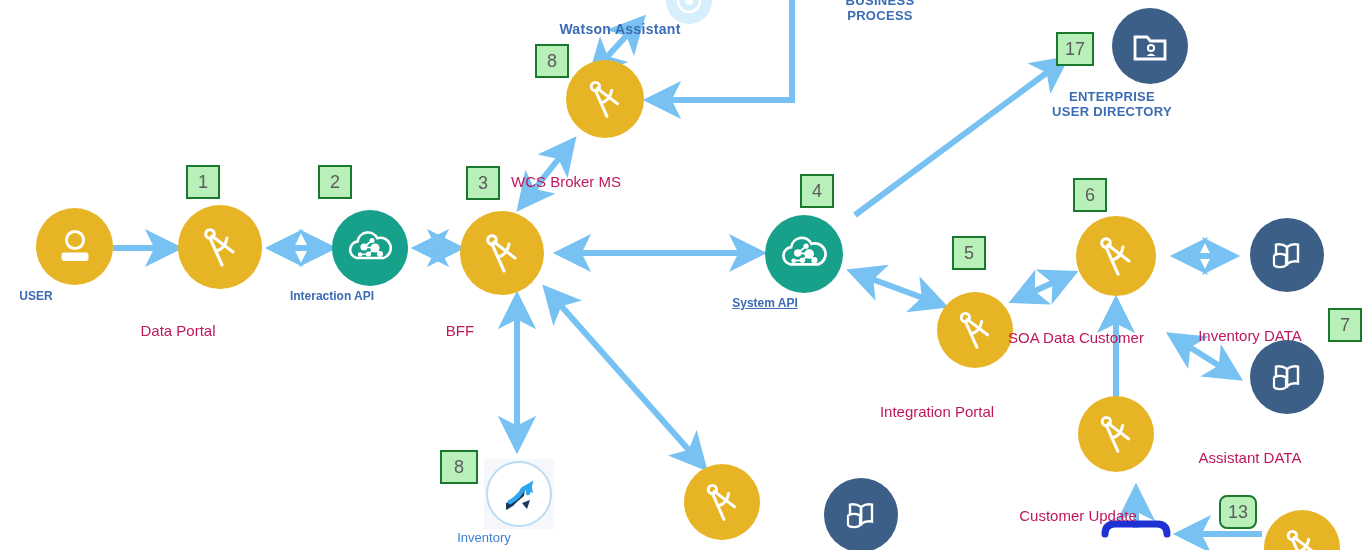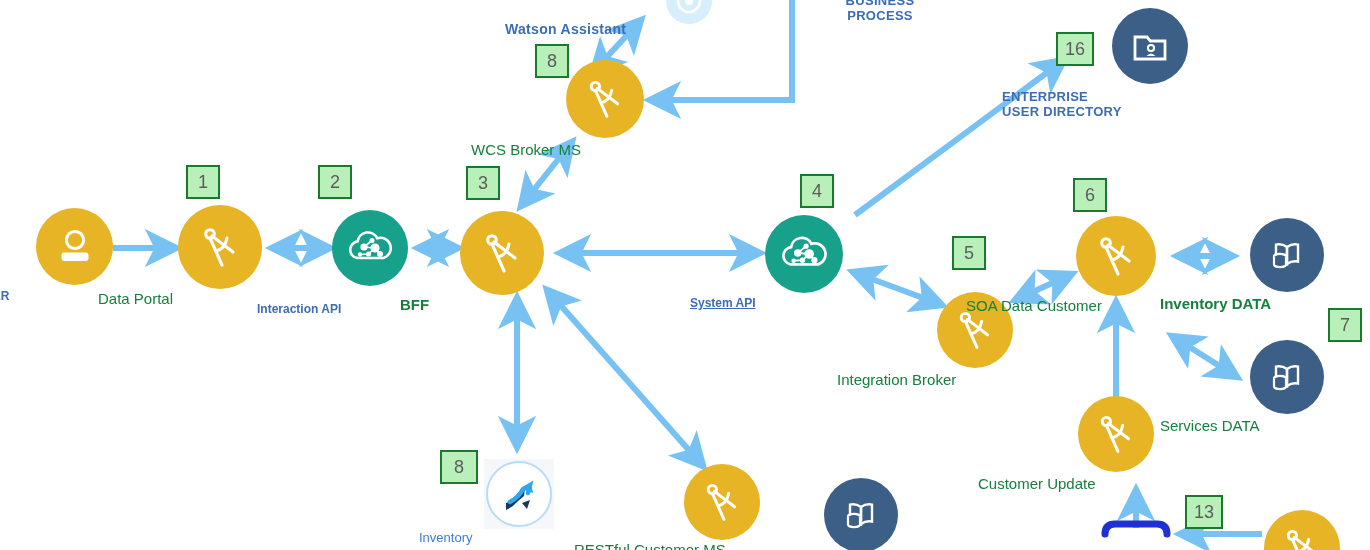--- a/index.html
+++ b/index.html
@@ -12,25 +12,25 @@
   svg.edges{position:absolute;left:0;top:0;width:1370px;height:550px;pointer-events:none;}
 
   
   .node{position:absolute;}
   .disc{
     position:absolute;border-radius:50%;
     display:flex;align-items:center;justify-content:center;
   }
   .disc svg{display:block;}
   .nlabel{
-    position:absolute;white-space:pre;
+    position:absolute;white-space:pre;text-align:center;
     left:50%;transform:translateX(-50%);
     line-height:1.12;
   }
-  .lbl-dark{color:#15803d;font-size:15px;font-weight:400;}
+  .lbl-dark{color:#be185d;font-size:15px;font-weight:400;margin-top:32px;}
   .lbl-blue{color:#3c6cb4;font-size:12px;font-weight:bold;}
   .lbl-blue-lg{color:#3c6cb4;font-size:13px;font-weight:bold;letter-spacing:.3px;}
   .lbl-blue-plain{color:#3b7fd4;font-size:13px;font-weight:400;}
 
   
   .badge{
     position:absolute;width:34px;height:34px;
     background:#b9f0b9;border:2px solid #197a2e;
     box-sizing:border-box;
     display:flex;align-items:center;justify-content:center;
@@ -138,35 +138,35 @@
           <circle cx="31" cy="26" r="4.6"></circle>
             <circle cx="24.5" cy="32" r="2.6"></circle>
           <circle cx="16" cy="32.5" r="2.2"></circle>
             <circle cx="36" cy="32" r="3"></circle>
         </g>
         <g stroke="#fff" stroke-width="1.7">
           <path d="M28 18.5 L20 25 M20 25 L31 26 M31 26 L24.5 32 M24.5 32 L16 32.5 M31 26 L36 32"></path>
         </g>
       </svg>
     </div>
-    <div class="nlabel lbl-blue" style="top:93px;width:150px;">Interaction API</div>
+    <div class="nlabel lbl-blue" style="top:80px;width:150px;">Interaction API</div>
   </div>
 
   <div class="node" style="left:460px;top:211px;">
     <div class="disc" style="width:84px;height:84px;background:#e6b424;left:0;top:0;">
       <svg width="52" height="52" viewBox="0 0 52 52">
         <g fill="none" stroke="#fff" stroke-width="3.1" stroke-linecap="round">
           <circle cx="16" cy="13" r="4.3" fill="#e6b424"></circle>
           <path d="M16 17 L28 44"></path>
             <path d="M18 15 L39 31"></path>
           <path d="M22 30 Q31 28 33 17"></path>
         </g>
       </svg>
     </div>
-    <div class="nlabel lbl-dark" style="top:86px;width:120px;font-weight:700;">BFF</div>
+    <div class="nlabel lbl-dark" style="top:80px;width:120px;font-weight:400;">BFF</div>
   </div>
 
   <div class="node" style="left:566px;top:60px;">
     <div class="disc" style="width:78px;height:78px;background:#e6b424;left:0;top:0;">
       <svg width="50" height="50" viewBox="0 0 52 52">
         <g fill="none" stroke="#fff" stroke-width="3.1" stroke-linecap="round">
           <circle cx="16" cy="13" r="4.3" fill="#e6b424"></circle>
           <path d="M16 17 L28 44"></path>
             <path d="M18 15 L39 31"></path>
           <path d="M22 30 Q31 28 33 17"></path>
@@ -228,21 +228,21 @@
     <div class="disc" style="width:76px;height:76px;background:#e6b424;left:0;top:0;">
       <svg width="50" height="50" viewBox="0 0 52 52">
         <g fill="none" stroke="#fff" stroke-width="3.1" stroke-linecap="round">
           <circle cx="16" cy="13" r="4.3" fill="#e6b424"></circle>
           <path d="M16 17 L28 44"></path>
             <path d="M18 15 L39 31"></path>
           <path d="M22 30 Q31 28 33 17"></path>
         </g>
       </svg>
     </div>
-    <div class="nlabel lbl-dark" style="top:80px;width:200px;">Integration Broker</div>
+    <div class="nlabel lbl-dark" style="top:80px;width:200px;">Integration Portal</div>
   </div>
 
   <div class="node" style="left:1076px;top:216px;">
     <div class="disc" style="width:80px;height:80px;background:#e6b424;left:0;top:0;">
       <svg width="52" height="52" viewBox="0 0 52 52">
         <g fill="none" stroke="#fff" stroke-width="3.1" stroke-linecap="round">
           <circle cx="16" cy="13" r="4.3" fill="#e6b424"></circle>
           <path d="M16 17 L28 44"></path>
             <path d="M18 15 L39 31"></path>
           <path d="M22 30 Q31 28 33 17"></path>
@@ -256,35 +256,35 @@
     <div class="disc" style="width:74px;height:74px;background:#3b5f86;left:0;top:0;">
       <svg width="46" height="46" viewBox="0 0 46 46">
         <path d="M23 15 q-5 -3.6 -11 -2.4 v17 q6 -1.2 11 2.4 Z" fill="none" stroke="#fff" stroke-width="2.4"></path>
         <path d="M23 15 q5 -3.6 11 -2.4 v17 q-6 -1.2 -11 2.4 Z" fill="none" stroke="#fff" stroke-width="2.4"></path>
         <g fill="#3b5f86" stroke="#fff" stroke-width="2.2">
           <ellipse cx="16" cy="24.5" rx="6" ry="2.6"></ellipse>
           <path d="M10 24.5 v8 a6 2.6 0 0 0 12 0 v-8"></path>
         </g>
       </svg>
     </div>
-    <div class="nlabel lbl-dark" style="top:78px;width:180px;font-weight:bold;">Inventory DATA</div>
+    <div class="nlabel lbl-dark" style="top:78px;width:180px;">Inventory DATA</div>
   </div>
 
   <div class="node" style="left:1250px;top:340px;">
     <div class="disc" style="width:74px;height:74px;background:#3b5f86;left:0;top:0;">
       <svg width="46" height="46" viewBox="0 0 46 46">
         <path d="M23 15 q-5 -3.6 -11 -2.4 v17 q6 -1.2 11 2.4 Z" fill="none" stroke="#fff" stroke-width="2.4"></path>
         <path d="M23 15 q5 -3.6 11 -2.4 v17 q-6 -1.2 -11 2.4 Z" fill="none" stroke="#fff" stroke-width="2.4"></path>
         <g fill="#3b5f86" stroke="#fff" stroke-width="2.2">
           <ellipse cx="16" cy="24.5" rx="6" ry="2.6"></ellipse>
           <path d="M10 24.5 v8 a6 2.6 0 0 0 12 0 v-8"></path>
         </g>
       </svg>
     </div>
-    <div class="nlabel lbl-dark" style="top:78px;width:180px;">Services DATA</div>
+    <div class="nlabel lbl-dark" style="top:78px;width:180px;">Assistant DATA</div>
   </div>
 
   <div class="node" style="left:1078px;top:396px;">
     <div class="disc" style="width:76px;height:76px;background:#e6b424;left:0;top:0;">
       <svg width="50" height="50" viewBox="0 0 52 52">
         <g fill="none" stroke="#fff" stroke-width="3.1" stroke-linecap="round">
           <circle cx="16" cy="13" r="4.3" fill="#e6b424"></circle>
           <path d="M16 17 L28 44"></path>
             <path d="M18 15 L39 31"></path>
           <path d="M22 30 Q31 28 33 17"></path>
@@ -350,16 +350,16 @@
 
   <div class="badge" style="left:186px;top:165px;">1</div>
   <div class="badge" style="left:318px;top:165px;">2</div>
   <div class="badge" style="left:466px;top:166px;">3</div>
   <div class="badge" style="left:800px;top:174px;">4</div>
   <div class="badge" style="left:952px;top:236px;">5</div>
   <div class="badge" style="left:1073px;top:178px;">6</div>
   <div class="badge" style="left:1328px;top:308px;">7</div>
   <div class="badge" style="left:535px;top:44px;">8</div>
   <div class="badge wide" style="left:440px;top:450px;">8</div>
-  <div class="badge wide" style="left:1056px;top:32px;">16</div>
-  <div class="badge wide" style="left:1185px;top:495px;">13</div>
+  <div class="badge wide" style="left:1056px;top:32px;">17</div>
+  <div class="badge wide" style="left:1219px;top:495px;border-radius:8px;">13</div>
 
 </div>
 
 </body></html>

